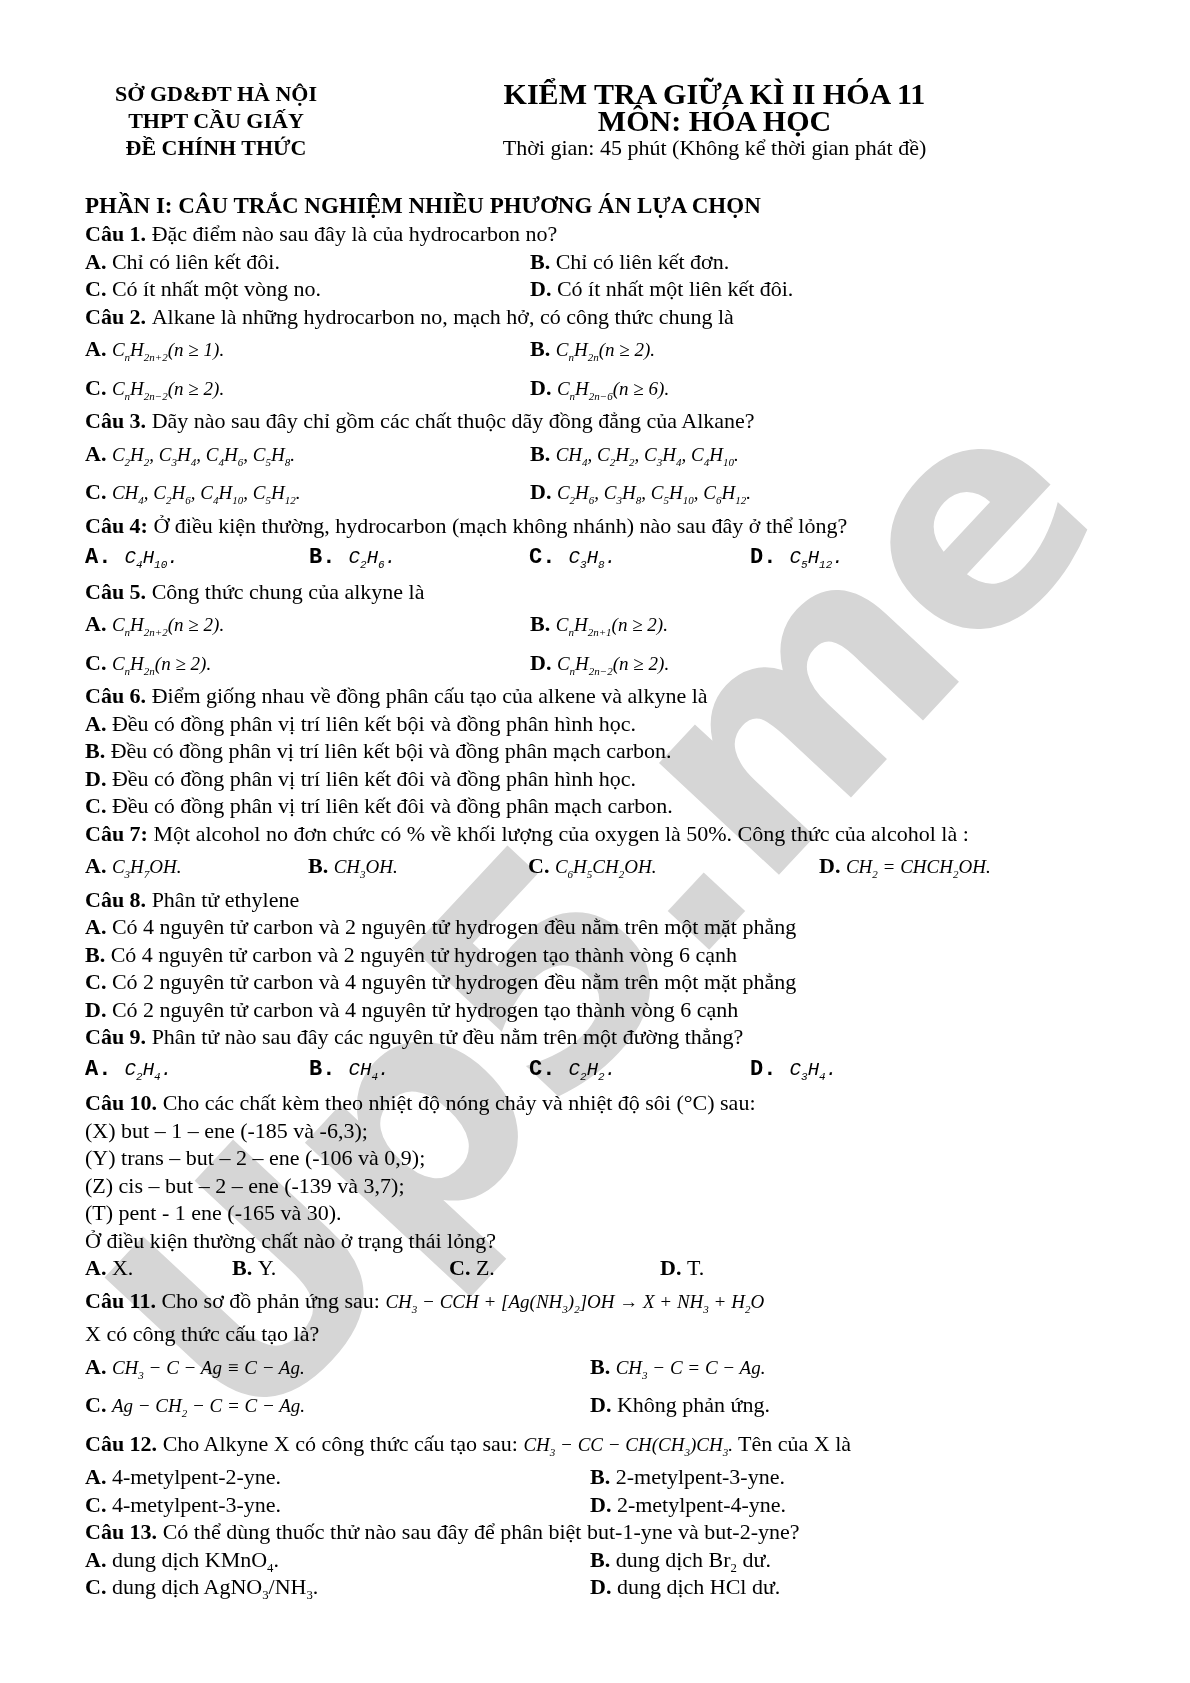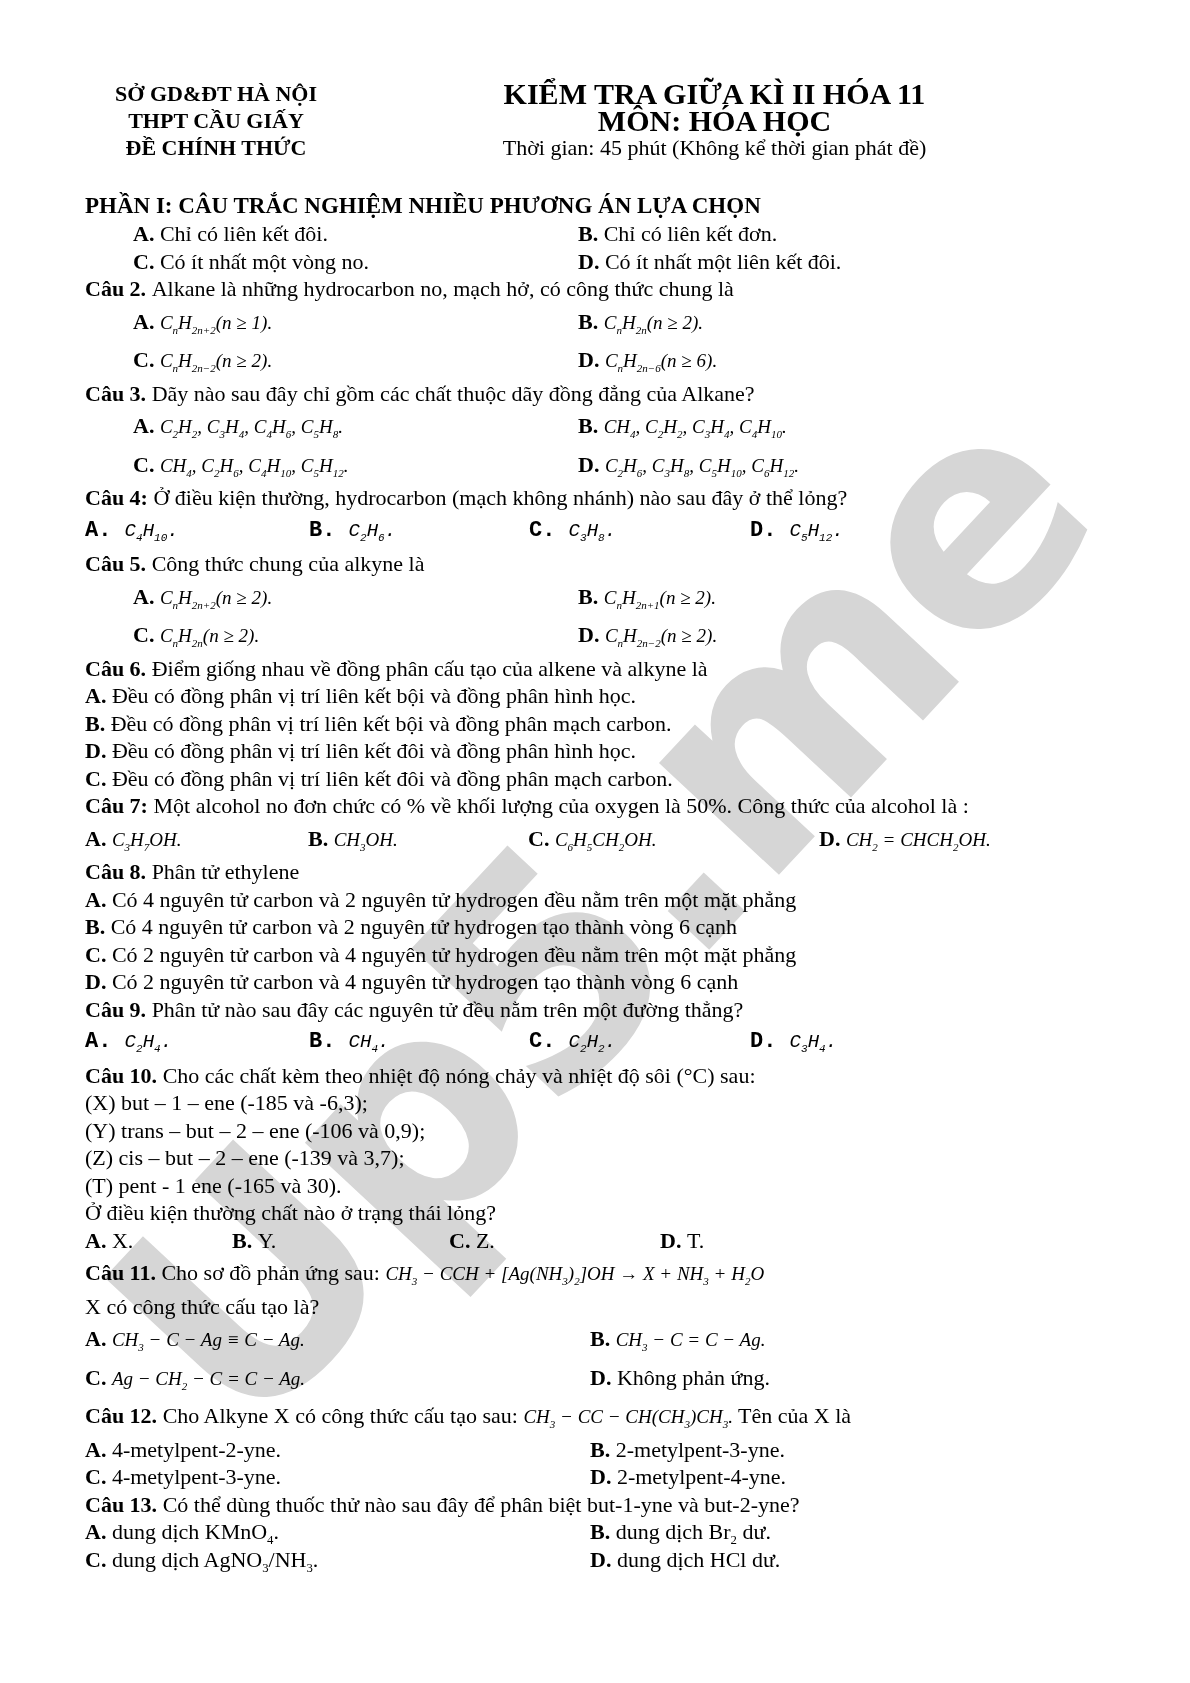--- a/index.html
+++ b/index.html
@@ -12,21 +12,21 @@
   .hdr{display:flex;gap:20px;}
   .hdr-left{width:262px;text-align:center;font-weight:bold;font-size:22px;line-height:27px;}
   .hdr-right{width:695px;text-align:center;font-size:22px;line-height:27px;white-space:nowrap;}
   .hdr-right .b{font-weight:bold;font-size:30px;}
   .section-title{font-weight:bold;font-size:23px;line-height:29px;margin-top:30px;}
   .line{font-size:22px;line-height:27.5px;}
   .blab{font-weight:bold;}
   .mrow{padding:5px 0;}
   .opts{display:grid;}
   .opts.mrow{row-gap:10px;}
-  .g2a{grid-template-columns:445px 1fr;margin-left:48px;}
+  .g2a{grid-template-columns:445px 1fr;}
   .g2b{grid-template-columns:505px 1fr;}
   .g4a{grid-template-columns:224px 220px 221px 1fr;font-family:Liberation Mono, monospace;}
   .g4b{grid-template-columns:223px 220px 291px 1fr;}
   .g4d{grid-template-columns:147px 217px 211px 1fr;}
   .g1{grid-template-columns:1fr;}
   .math{font-style:italic;font-size:19px;}
   sub{font-size:0.58em;line-height:0;}
 </style>
 </head>
 <body>
@@ -42,20 +42,21 @@
       </div>
       <div class="hdr-right">
         <div class="b">KIỂM TRA GIỮA KÌ II HÓA 11</div>
         <div class="b">MÔN: HÓA HỌC</div>
         <div>Thời gian: 45 phút (Không kể thời gian phát đề)</div>
       </div>
     </div>
     <div class="section-title">PHẦN I: CÂU TRẮC NGHIỆM NHIỀU PHƯƠNG ÁN LỰA CHỌN</div>
     <main id="questions">
         <div class="question">
+          <div class="line qhead"><span class="blab">Câu 1. </span><span><span>Đặc điểm nào sau đây là của hydrocarbon no?</span></span></div>
           <div class="opts g2a">
             <div class="opt line"><span class="blab">A. </span><span><span>Chỉ có liên kết đôi.</span></span></div>
             <div class="opt line"><span class="blab">B. </span><span><span>Chỉ có liên kết đơn.</span></span></div>
             <div class="opt line"><span class="blab">C. </span><span><span>Có ít nhất một vòng no.</span></span></div>
             <div class="opt line"><span class="blab">D. </span><span><span>Có ít nhất một liên kết đôi.</span></span></div>
           </div>
         </div>
         <div class="question">
           <div class="line qhead"><span class="blab">Câu 2. </span><span><span>Alkane là những hydrocarbon no, mạch hở, có công thức chung là</span></span></div>
           <div class="opts g2a mrow">

